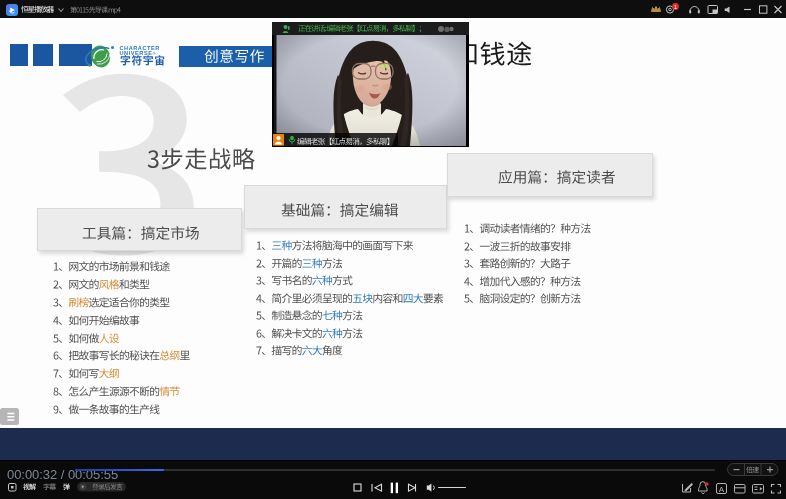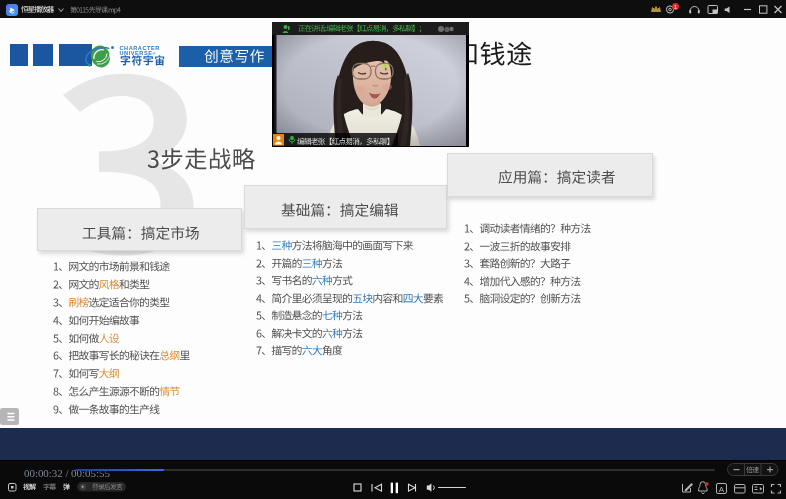--- a/index.html
+++ b/index.html
@@ -774,21 +774,21 @@
         <use href="#q171" x="8846" fill="#e8e8e8"></use>
         <use href="#q172" x="9731" fill="#e8e8e8"></use>
         <use href="#q173" x="10615" fill="#e8e8e8"></use>
         <use href="#q174" x="11500" fill="#e8e8e8"></use>
       </g>
     </svg>
 <svg style="position:absolute;left:0px;top:408px" width="20" height="17">
 <rect width="19" height="17" rx="2.5" fill="#a9a9a9" opacity=".85"></rect>
 <path d="M7.4 5.5 h7 M7.4 8.7 h7 M7.4 11.9 h7" stroke="#fff" stroke-width="1.5"></path>
     </svg>
-<div style="position:absolute;left:24px;top:466.5px;font-family:Liberation Serif, serif;font-size:11px;color:#7f8694;letter-spacing:-0.05px;white-space:pre">00:00:32 / 00:05:55</div>
+<div style="position:absolute;left:7px;top:466.5px;font-family:Liberation Sans, sans-serif;font-size:13px;color:#7f8694;letter-spacing:-0.05px;white-space:pre">00:00:32 / 00:05:55</div>
 <div style="position:absolute;left:75.3px;top:469.3px;width:640px;height:1.8px;background:#2e2e2e;border-radius:1px"></div>
 <div style="position:absolute;left:75.3px;top:469px;width:88.5px;height:2.4px;background:linear-gradient(90deg,#1e3f9e,#3a6ae8);border-radius:1.2px"></div>
 <svg style="position:absolute;left:726.5px;top:463.2px" width="52" height="13">
 <rect x=".5" y=".5" width="50.5" height="12" rx="6" fill="#121212" stroke="#3a3a3a"></rect>
 <path d="M17.5 1 v11.5 M34 1 v11.5" stroke="#3a3a3a" stroke-width="1"></path>
 <path d="M6.5 6.6 h6" stroke="#9a9a9a" stroke-width="1.2"></path>
 <path d="M40 6.6 h6 M43 3.6 v6" stroke="#9a9a9a" stroke-width="1.2"></path>
 </svg>
 <svg style="position:absolute;left:746.0px;top:465.2px;overflow:visible;" width="14" height="10">
       <g transform="matrix(0.007000,0,0,-0.007000,0,7.42)">

